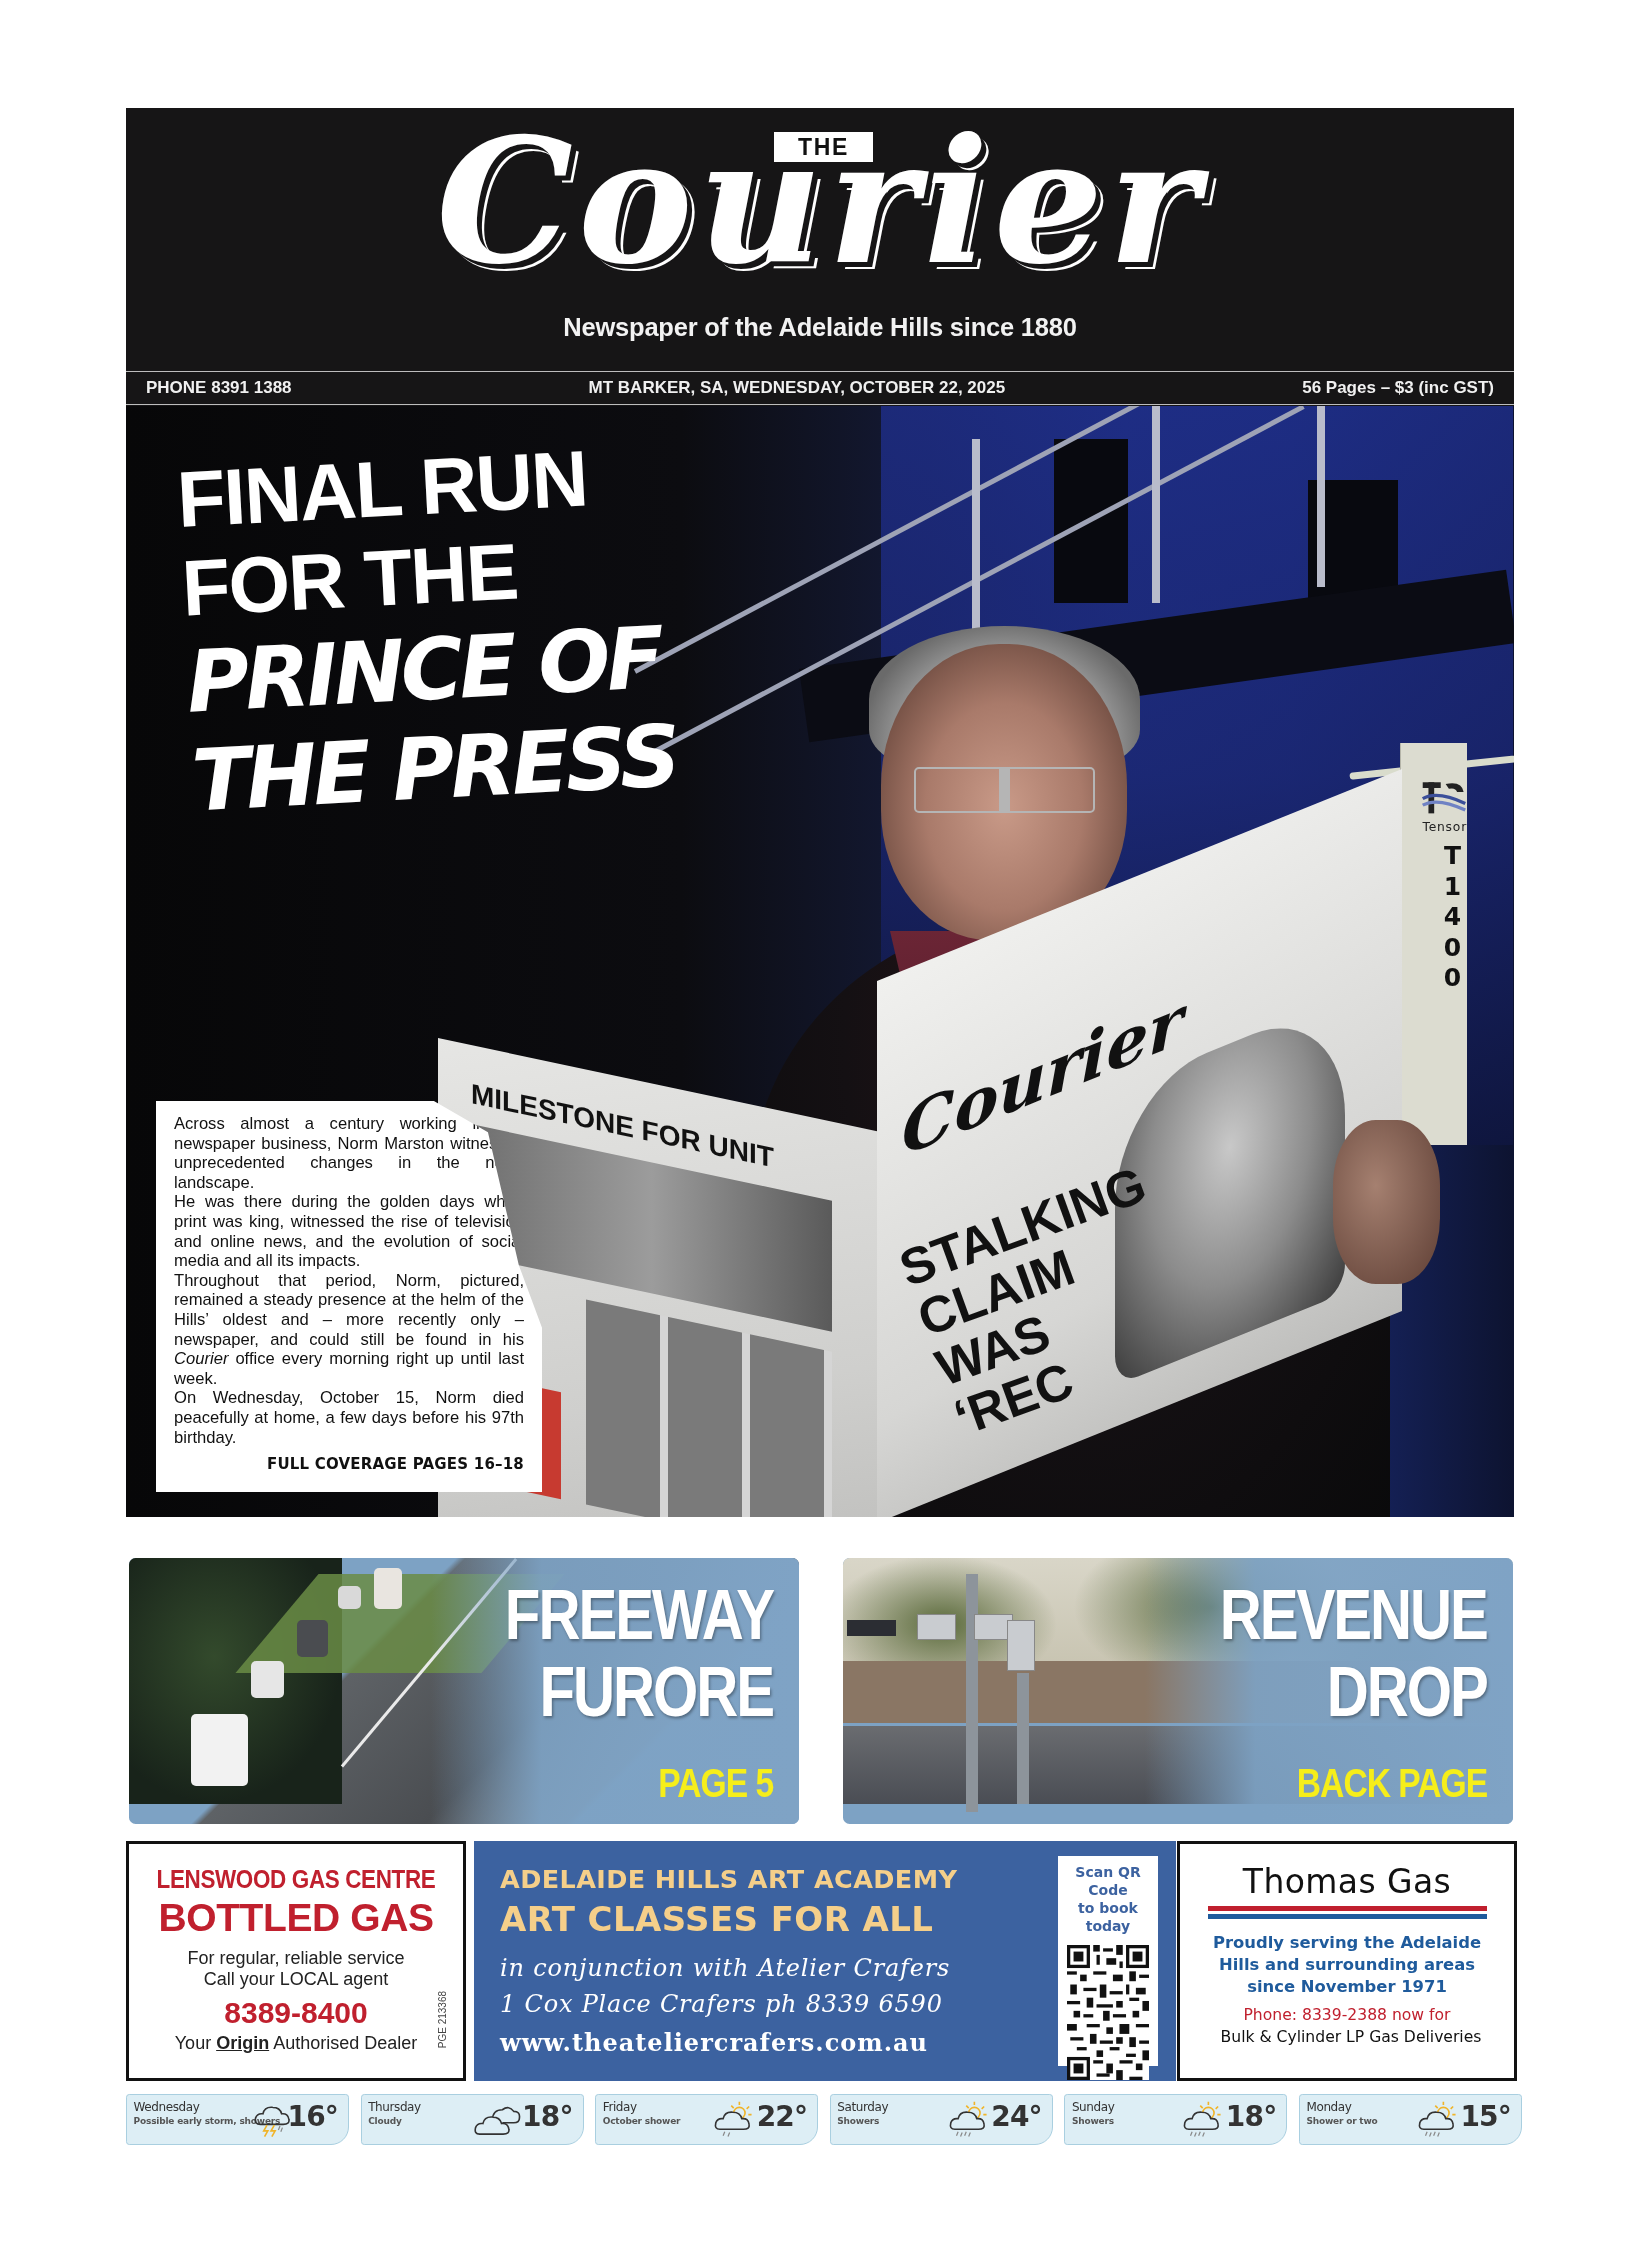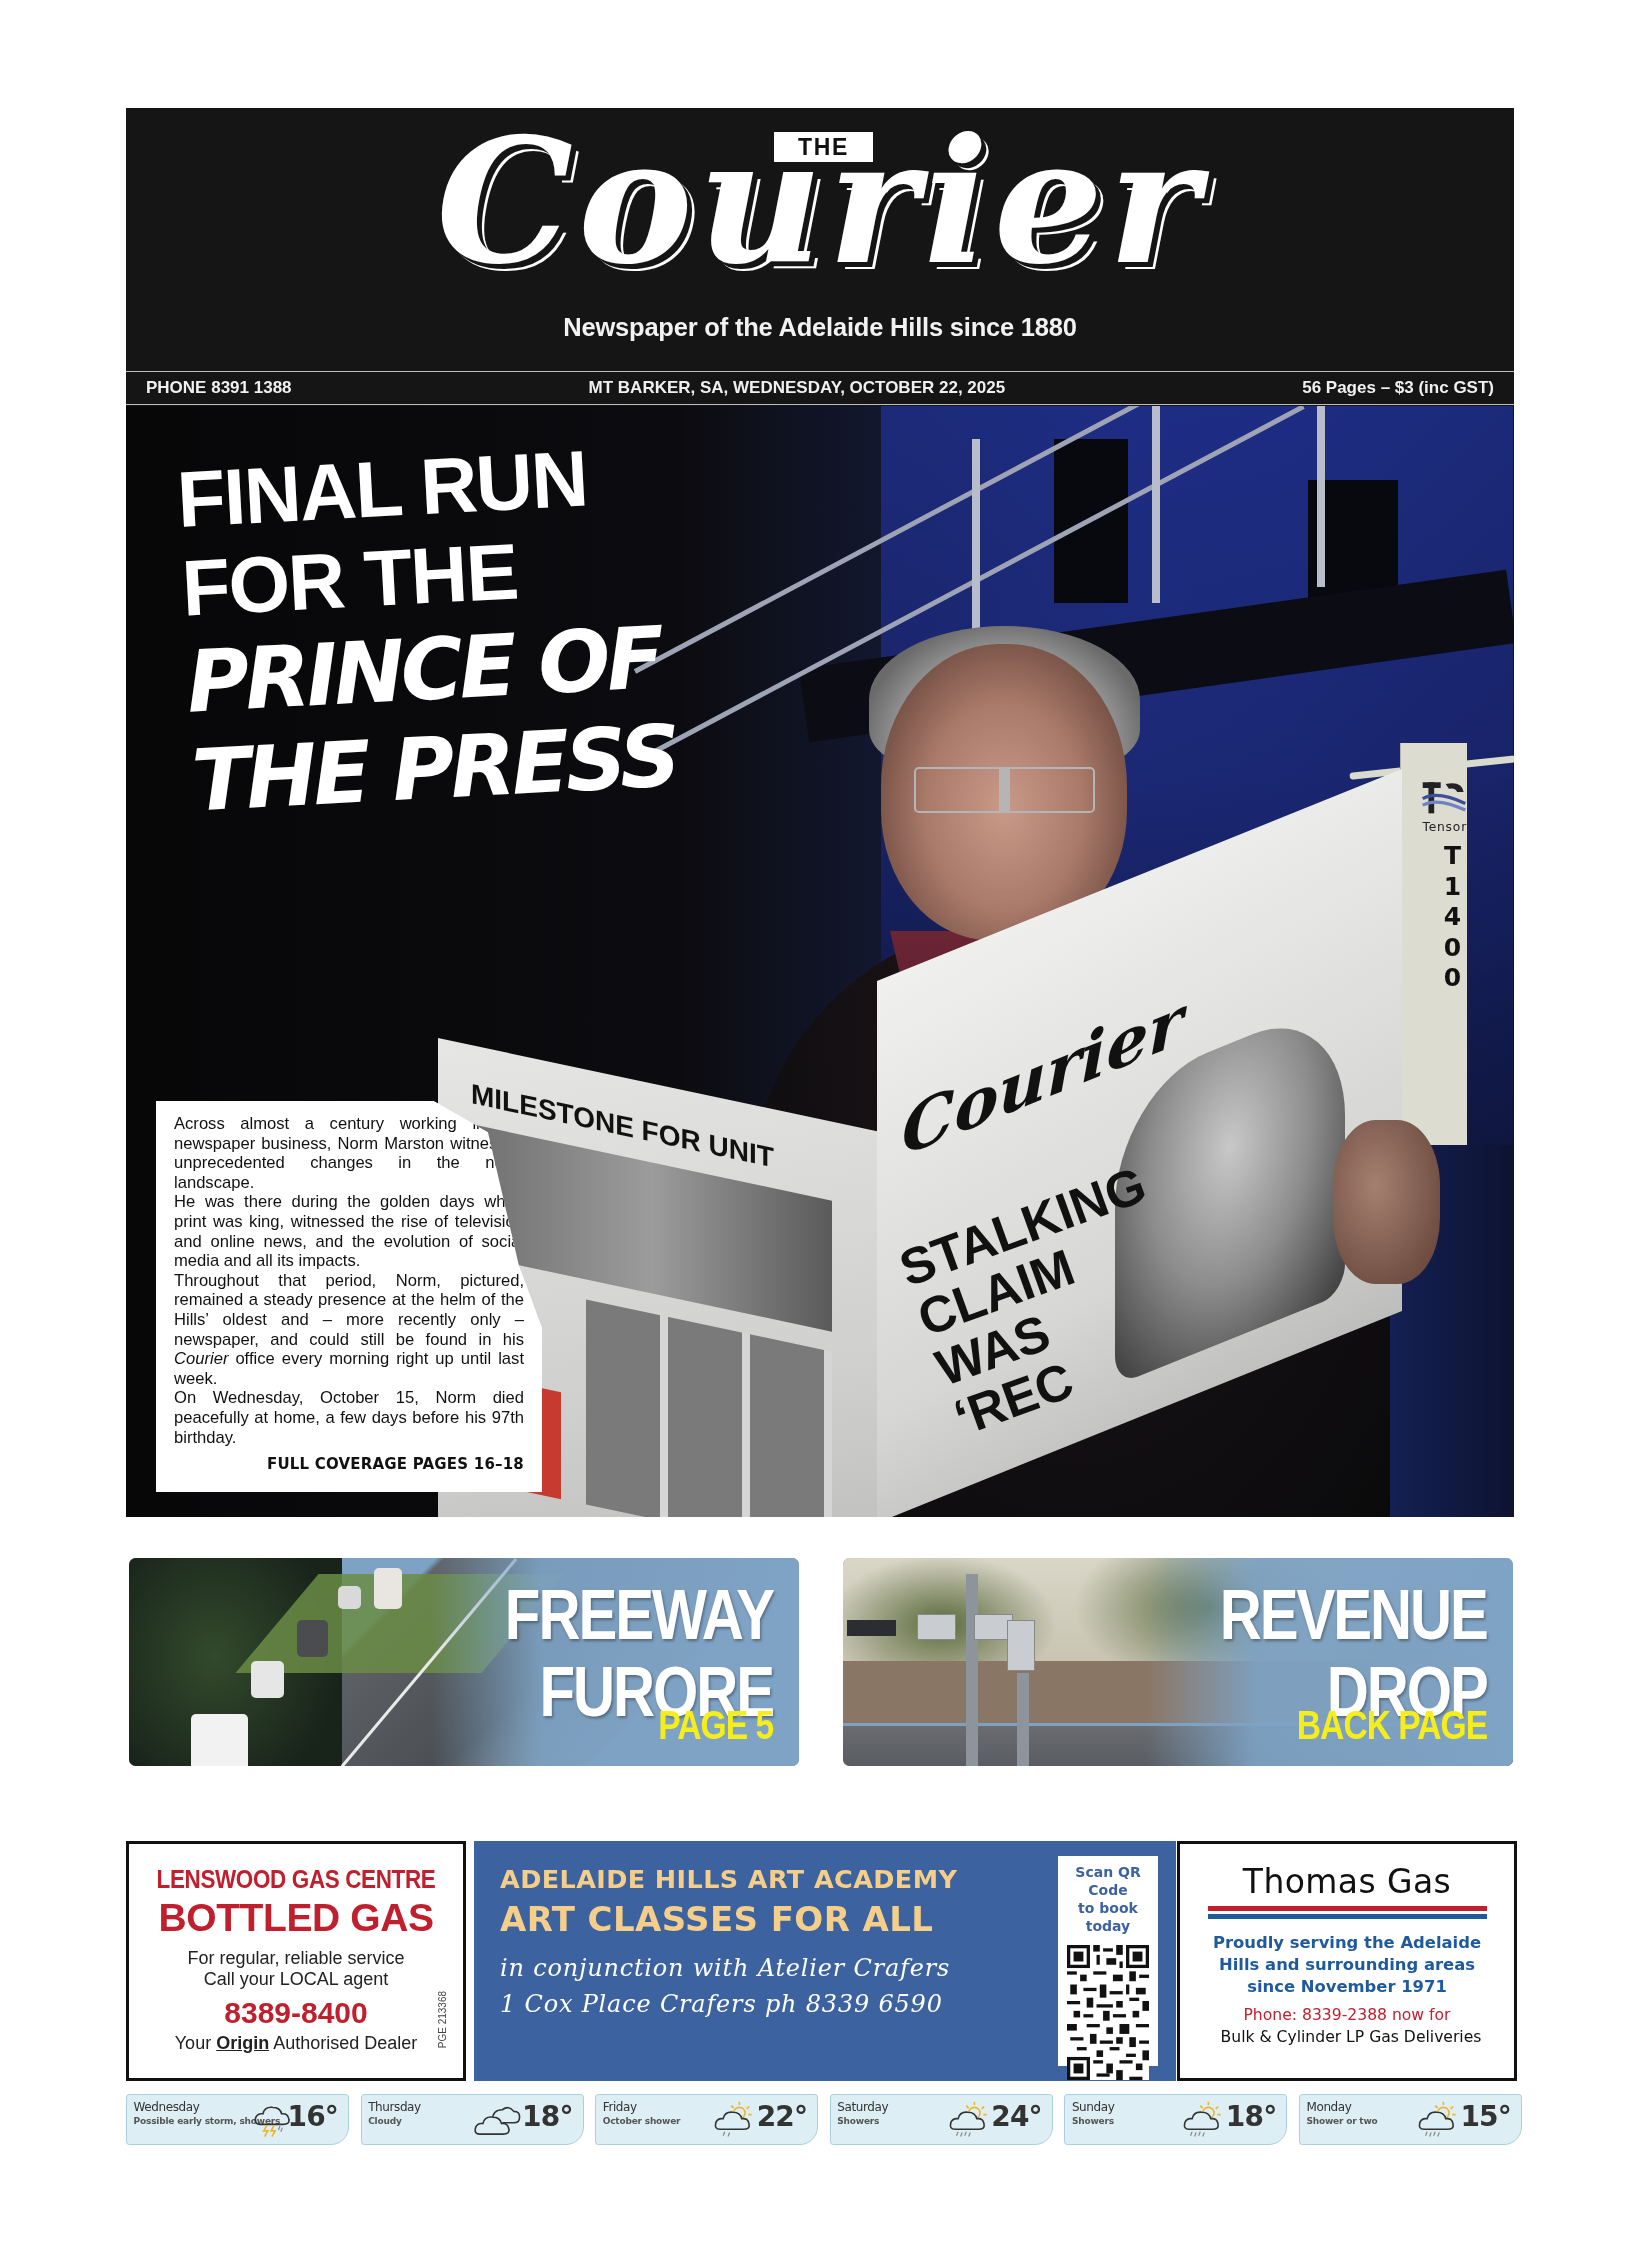--- a/index.html
+++ b/index.html
@@ -175,21 +175,21 @@
   }
   .intro p { margin: 0; }
   .intro em { font-style: italic; }
   .intro .coverage {
     text-align: right; font-family: "DejaVu Sans", sans-serif; font-weight: bold; font-size: 15px;
     margin-top: 8.2px; letter-spacing: 0.2px;
   }
 
   
   .promo {
-    position: absolute; top: 1558px; width: 670px; height: 208px;
+    position: absolute; top: 1558px; width: 670px; height: 266px;
     border-radius: 6.6px; overflow: hidden;
     background: #7da2c4;
   }
   .promo-left { left: 129px; }
   .promo-right { left: 843px; }
   .promo .photo { position: absolute; inset: 0; }
   .promo .fade {
     position: absolute; top: 0; right: 0; width: 55%; height: 100%;
     background: linear-gradient(90deg, rgba(125,162,196,0) 0%, rgba(125,162,196,0.92) 30%, #7fa3c5 100%);
   }
@@ -406,20 +406,21 @@
   <div class="phone">8389-8400</div>
   <div class="dealer"><span>Your </span><b>Origin</b><span> Authorised Dealer</span></div>
   <div class="pge">PGE 213368</div>
 </div>
 
 <div class="ad-art">
   <div class="a1">ADELAIDE HILLS ART ACADEMY</div>
   <div class="a2">ART CLASSES FOR ALL</div>
   <div class="a3">in conjunction with Atelier Crafers</div>
   <div class="a4">1 Cox Place Crafers  ph 8339 6590</div>
+  <div class="a5">www.theateliercrafers.com.au</div>
   <div class="qr-wrap">
     <div class="qr-text">
       <div>Scan QR Code</div>
       <div>to book today</div>
     </div>
     <svg class="qr-code" viewBox="0 0 25 41" preserveAspectRatio="none">
       <rect x="0" y="0" width="25" height="41" fill="#fff"></rect>
       <rect x="0" y="0" width="7" height="7" fill="#111"></rect>
         <rect x="1" y="1" width="5" height="5" fill="#fff"></rect>
         <rect x="2" y="2" width="3" height="3" fill="#111"></rect>

